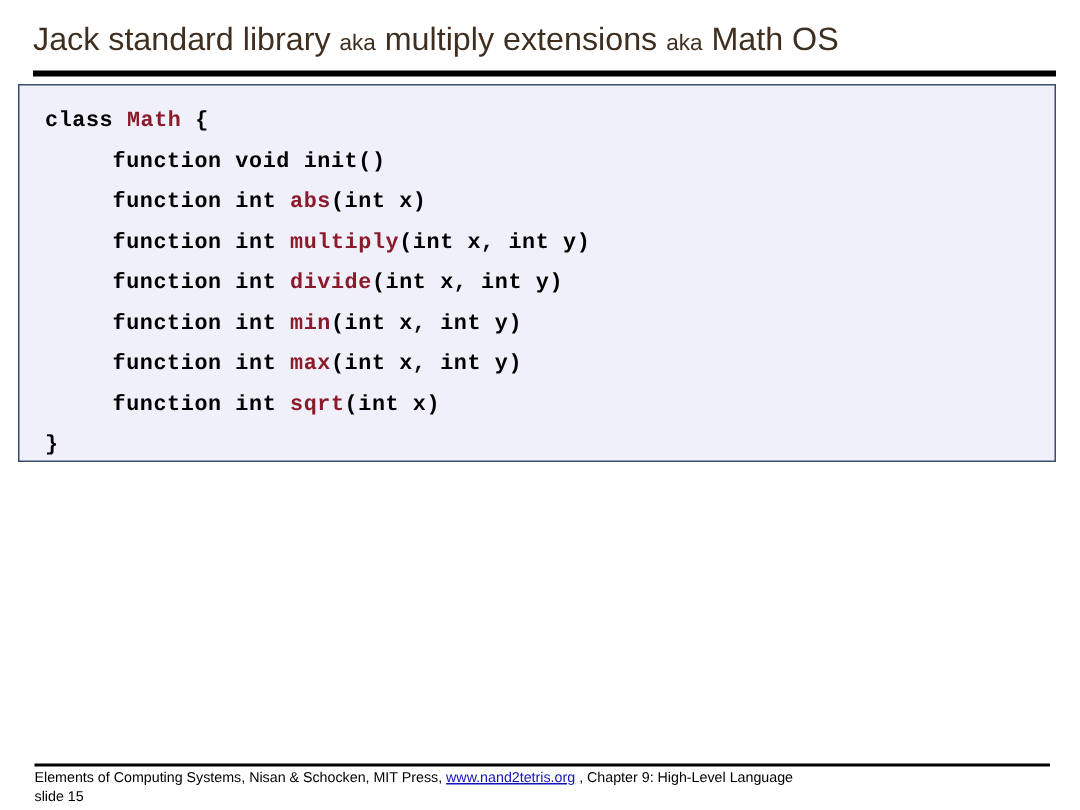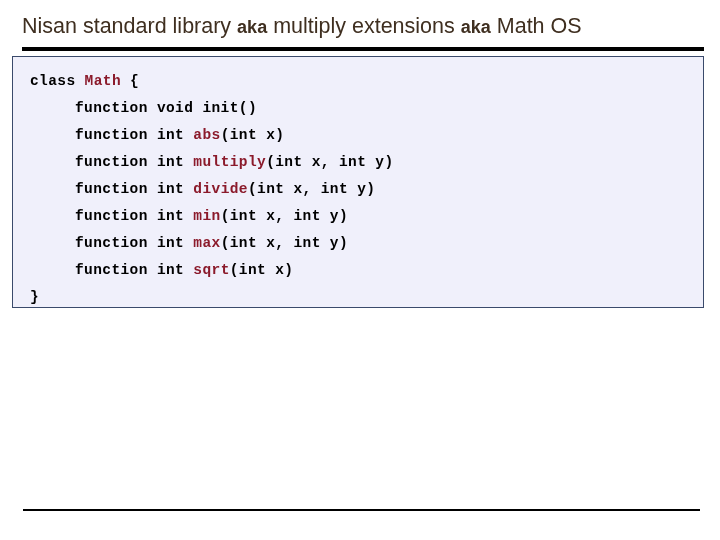--- a/index.html
+++ b/index.html
@@ -35,23 +35,22 @@
     margin: 0;
     font-family: "Liberation Sans", sans-serif;
     font-size: 21.5px;
     font-weight: 400;
     color: #3f2f20;
     white-space: nowrap;
     line-height: 28px;
     letter-spacing: 0px;
   }
   .slide-title .aka {
-    font-size: 18px;
+    font-size: 15px;
     vertical-align: baseline;
-    font-weight: bold;
   }
 
   .title-rule {
     position: absolute;
     left: 22px;
     top: 47px;
     width: 682px;
     height: 4px;
     background: #000000;
   }
@@ -118,23 +117,27 @@
     color: #1414b4;
     text-decoration: underline;
   }
 </style>
 </head>
 <body>
 
 <div class="slide">
 
   <div class="title-area">
-    <h1 class="slide-title"><span>Nisan standard library </span><span class="aka">aka</span><span> multiply extensions </span><span class="aka">aka</span><span> Math OS</span></h1>
+    <h1 class="slide-title"><span>Jack standard library </span><span class="aka">aka</span><span> multiply extensions </span><span class="aka">aka</span><span> Math OS</span></h1>
   </div>
   <div class="title-rule"></div>
 
   <div class="code-box">
     <pre class="code-listing" id="code-listing"><span class="code-line"><span>class </span><span class="ident">Math</span><span> {</span></span><span class="code-line indent"><span>function void init()</span></span><span class="code-line indent"><span>function int </span><span class="ident">abs</span><span>(int x)</span></span><span class="code-line indent"><span>function int </span><span class="ident">multiply</span><span>(int x, int y)</span></span><span class="code-line indent"><span>function int </span><span class="ident">divide</span><span>(int x, int y)</span></span><span class="code-line indent"><span>function int </span><span class="ident">min</span><span>(int x, int y)</span></span><span class="code-line indent"><span>function int </span><span class="ident">max</span><span>(int x, int y)</span></span><span class="code-line indent"><span>function int </span><span class="ident">sqrt</span><span>(int x)</span></span><span class="code-line"><span>}</span></span></pre>
   </div>
 
   <div class="footer-rule"></div>
+  <div class="footer">
+    <span class="footer-line"><span>Elements of Computing Systems, Nisan &amp; Schocken, MIT Press, </span><a class="footer-link" href="#">www.nand2tetris.org</a><span> , Chapter 9: High-Level Language</span></span>
+    <span class="footer-line">slide 15</span>
+  </div>
 
 </div>
 
 </body></html>

